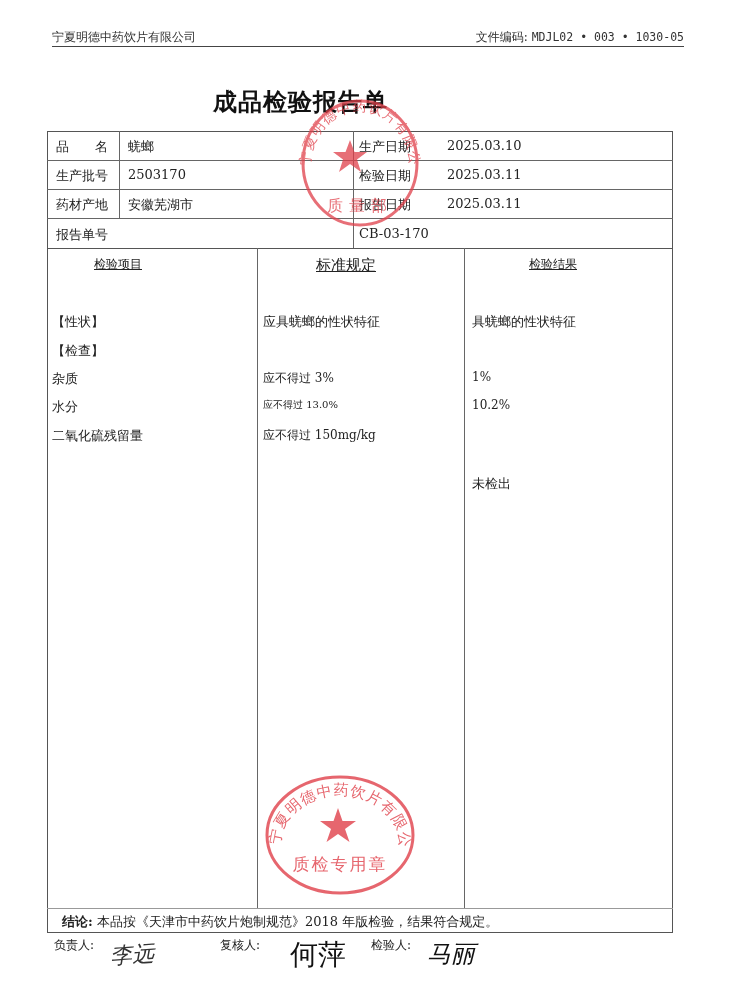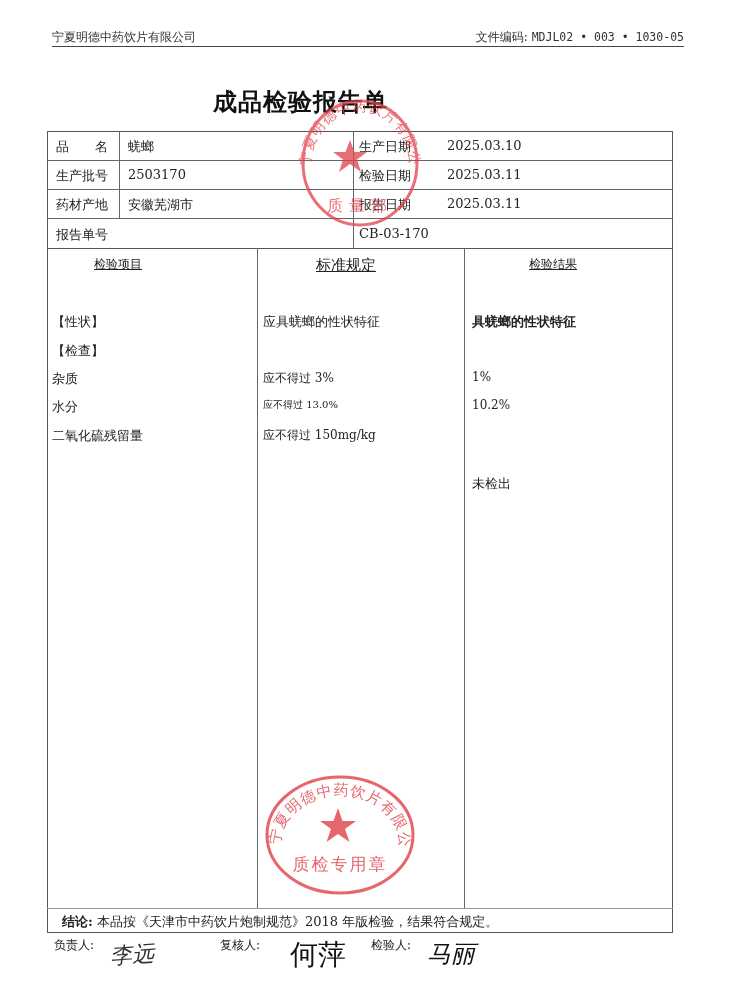--- a/index.html
+++ b/index.html
@@ -56,21 +56,21 @@
 <div class="vline" style="left:464px;top:248px;height:660px;"></div>
 <div class="hline" style="left:47px;top:908px;width:626px;background:#999;"></div>
 
 <div class="cell u" style="left:62px;top:256px;font-size:12px;margin-left:32px;">检验项目</div>
 <div class="cell u" style="left:316px;top:256px;font-size:15px;">标准规定</div>
 <div class="cell u" style="left:529px;top:256px;font-size:12px;">检验结果</div>
 
 <div>
   <div class="cell" style="left:52px;top:313px;">【性状】</div>
   <div class="cell" style="left:263px;top:313px;">应具蜣螂的性状特征</div>
-  <div class="cell" style="left:472px;top:313px;font-weight:bold;">具蜣螂的性状特征</div>
+  <div class="cell" style="left:472px;top:313px;">具蜣螂的性状特征</div>
 </div>
 <div>
   <div class="cell" style="left:52px;top:342px;">【检查】</div>
   <div class="cell" style="left:263px;top:342px;"></div>
   <div class="cell" style="left:472px;top:342px;"></div>
 </div>
 <div>
   <div class="cell" style="left:52px;top:370px;">杂质</div>
   <div class="cell" style="left:263px;top:370px;font-size:12px;">应不得过 3%</div>
   <div class="cell" style="left:472px;top:370px;font-size:12px;">1%</div>

